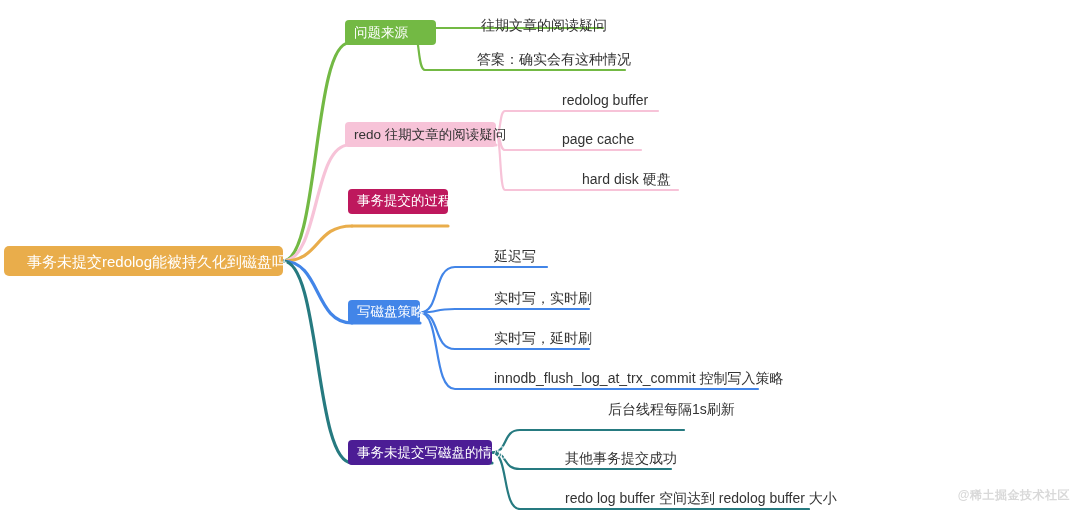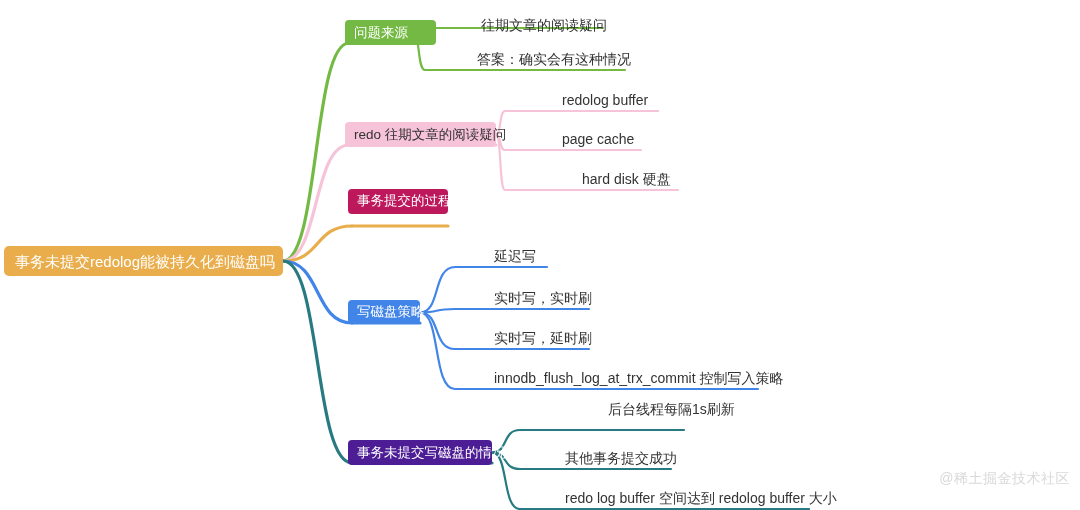--- a/index.html
+++ b/index.html
@@ -31,21 +31,21 @@
     white-space: nowrap;
     line-height: 1;
     display: flex;
     align-items: center;
   }
   .root-node {
     border-radius: 5px;
     background: #e9ad4b;
     color: #ffffff;
     font-size: 15px;
-    padding: 0 11px;
+    padding: 0 23px;
     height: 30px;
     left: 4px;
     top: 246px;
   }
   .branch-node {
     border-radius: 4px;
     color: #ffffff;
     font-size: 13.5px;
     padding: 0 9px;
     height: 25px;
@@ -53,24 +53,25 @@
 
   .leaf-node {
     color: #333333;
     font-size: 14px;
     height: 22px;
     background: transparent;
   }
   .watermark {
     position: absolute;
     right: 10px;
-    bottom: 22px;
+    bottom: 6px;
     color: #d9d9d9;
-    font-size: 14px;
+    font-size: 12px;
     letter-spacing: 0.5px;
+    font-weight: bold;
   }
 </style>
 </head>
 <body>
 
 <div id="canvas">
 
   <svg id="wires" viewBox="0 0 1080 510" xmlns="http://www.w3.org/2000/svg">
       <path d="M283,261 C319.3,261 312.7,43 349,43" stroke="#73b944" stroke-width="3.2" fill="none" stroke-linecap="round"></path>
       <path d="M349,43 L413,43" stroke="#73b944" stroke-width="3.2" fill="none" stroke-linecap="round"></path>

